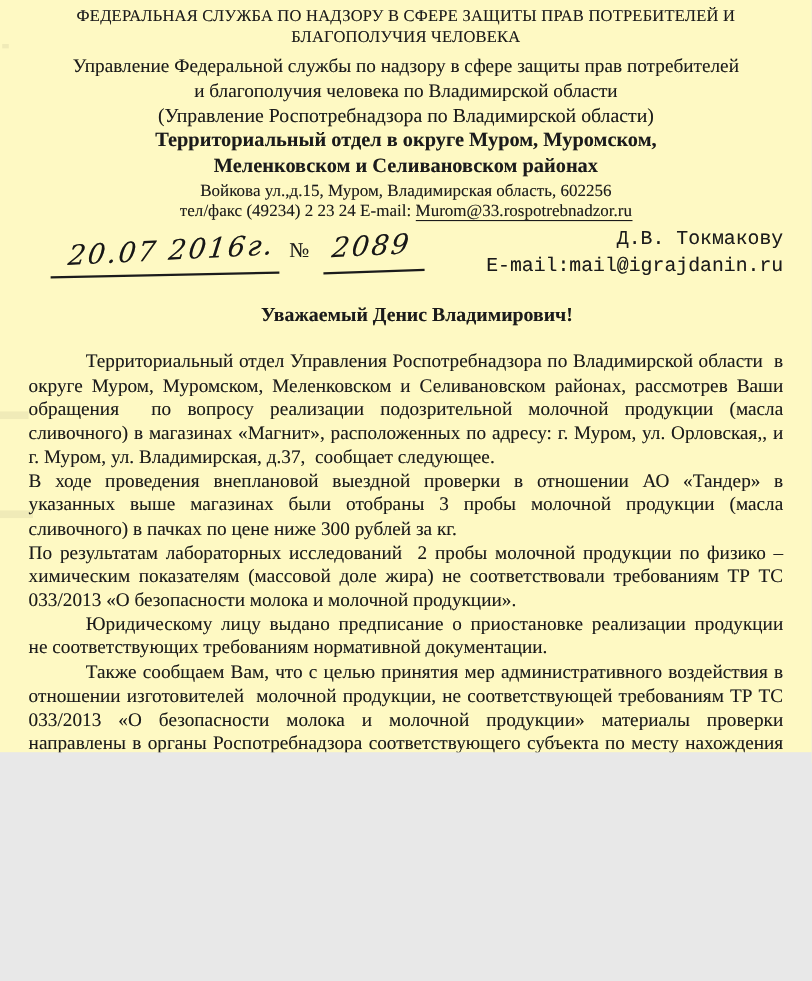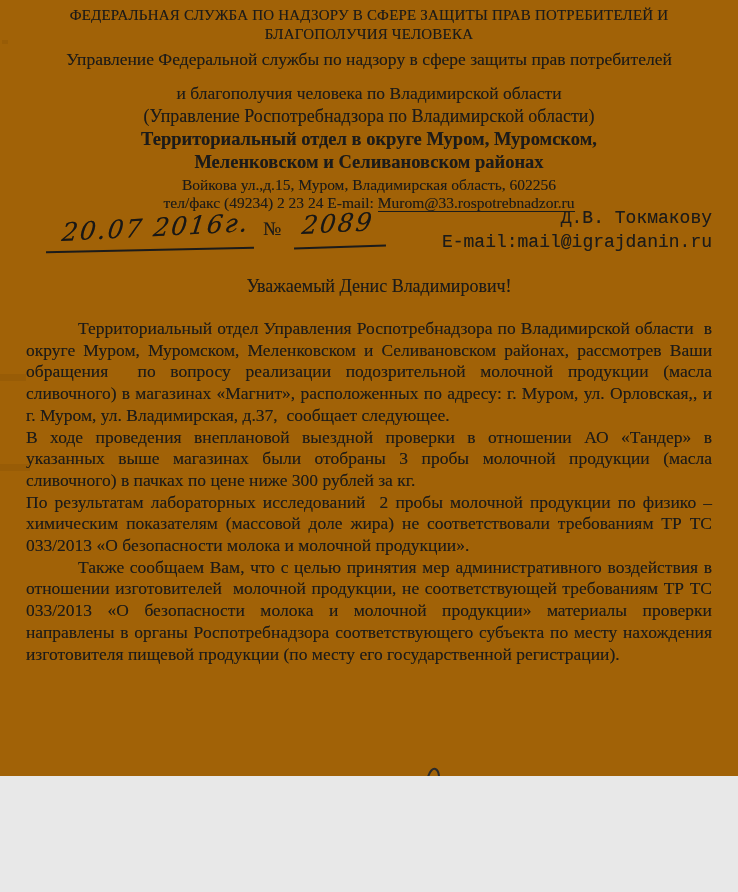--- a/index.html
+++ b/index.html
@@ -1,28 +1,28 @@
 <!DOCTYPE html>
 <html lang="ru"><head>
 <meta charset="utf-8">
 <style>
   html,body{margin:0;padding:0;background:#e8e8e8;}
   .page{
     position:relative;
-    width:738px;height:776px;
-    background:#a16207;
+    width:738px;height:684px;
+    background:#fef9c3;
     overflow:hidden;
     font-family:"Liberation Serif","DejaVu Serif",serif;
     color:#1b1b1b;
     text-shadow:0 0 .5px rgba(0,0,0,.35);
   }
   
   .letterhead{position:absolute;top:6px;left:0;right:0;text-align:center;}
   .h-caps{font-size:15px;line-height:19px;letter-spacing:.2px;}
-  .h-dept{font-size:17.5px;line-height:23px;margin-top:11px;}
+  .h-dept{font-size:17.5px;line-height:23px;}
   .h-dept.first{margin-top:4px;}
   .h-paren{font-size:18px;line-height:23px;}
   .h-bold{font-size:18.5px;line-height:23px;font-weight:bold;}
   .h-addr{font-size:15.5px;line-height:18px;margin-top:2px;}
   .h-contact{font-size:15.5px;line-height:18px;}
   .u{border-bottom:1px solid #1b1b1b;padding-bottom:0px;}
   
   .ref-row{position:absolute;top:205px;left:0;width:430px;height:55px;}
   .hand{
     position:absolute;
@@ -36,21 +36,21 @@
   }
   .hand.date{left:62px;top:8px;}
   .hand.num{left:302px;top:4px;}
   .no-sign{position:absolute;left:263px;top:13px;font-size:19px;}
   .u-line{position:absolute;height:2px;background:#1b1b1b;}
   .u-date{left:46px;top:44px;width:208px;transform:rotate(-1.2deg);}
   .u-num{left:294px;top:41px;width:92px;transform:rotate(-2deg);}
   
   .recipient{position:absolute;top:206px;right:26px;text-align:right;font-size:18px;line-height:24px;font-family:Liberation Mono, monospace;}
   
-  .salutation{position:absolute;top:276px;left:36px;width:686px;text-align:center;font-size:18px;}
+  .salutation{position:absolute;top:276px;left:36px;width:686px;text-align:center;font-size:18px;font-weight:bold;}
   
   .body-text{position:absolute;top:318px;left:26px;width:686px;}
   .body-text p{
     margin:0;
     font-size:17.5px;
     line-height:21.7px;
     text-align:justify;
     white-space:pre-wrap;
   }
   .body-text p.indent{text-indent:52px;}
@@ -100,20 +100,21 @@
     <div>Д.В.  Токмакову</div>
     <div>E-mail:mail@igrajdanin.ru</div>
   </div>
 
   <div class="salutation">Уважаемый Денис Владимирович!</div>
 
   <main class="body-text">
     <p class="indent">Территориальный отдел Управления Роспотребнадзора по Владимирской области  в округе Муром, Муромском, Меленковском и Селивановском районах, рассмотрев Ваши обращения  по вопросу реализации подозрительной молочной продукции (масла сливочного) в магазинах «Магнит», расположенных по адресу: г. Муром, ул. Орловская,, и г. Муром, ул. Владимирская, д.37,  сообщает следующее.</p>
     <p>В ходе проведения внеплановой выездной проверки в отношении АО «Тандер» в указанных выше магазинах были отобраны 3 пробы молочной продукции (масла сливочного) в пачках по цене ниже 300 рублей за кг.</p>
     <p>По результатам лабораторных исследований  2 пробы молочной продукции по физико – химическим показателям (массовой доле жира) не соответствовали требованиям ТР ТС 033/2013 «О безопасности молока и молочной продукции».</p>
+    <p class="indent">Юридическому лицу выдано предписание о приостановке реализации продукции  не соответствующих требованиям нормативной документации.</p>
     <p class="indent">Также сообщаем Вам, что с целью принятия мер административного воздействия в отношении изготовителей  молочной продукции, не соответствующей требованиям ТР ТС 033/2013 «О безопасности молока и молочной продукции» материалы проверки направлены в органы Роспотребнадзора соответствующего субъекта по месту нахождения изготовителя пищевой продукции (по месту его государственной регистрации).</p>
   </main>
 
   <div class="signoff-title">Начальник отдела</div>
   <div class="signoff-exec">М.С. Баранович</div>
   <div class="signer">С.А. СЛУЖБА</div>
 
   <svg class="signature" width="180" height="144" viewBox="0 0 180 144" aria-hidden="true">
     <path d="M38,100 C30,107 19,101 19,90 C19,80 30,75 36,82 C41,88 39,96 33,100 C30,103 33,107 38,106"></path>
     <path d="M58,144 C60,118 66,60 76,29 C80,16 88,19 87,34 C84,62 76,96 70,117 C66,131 68,139 73,144"></path>

